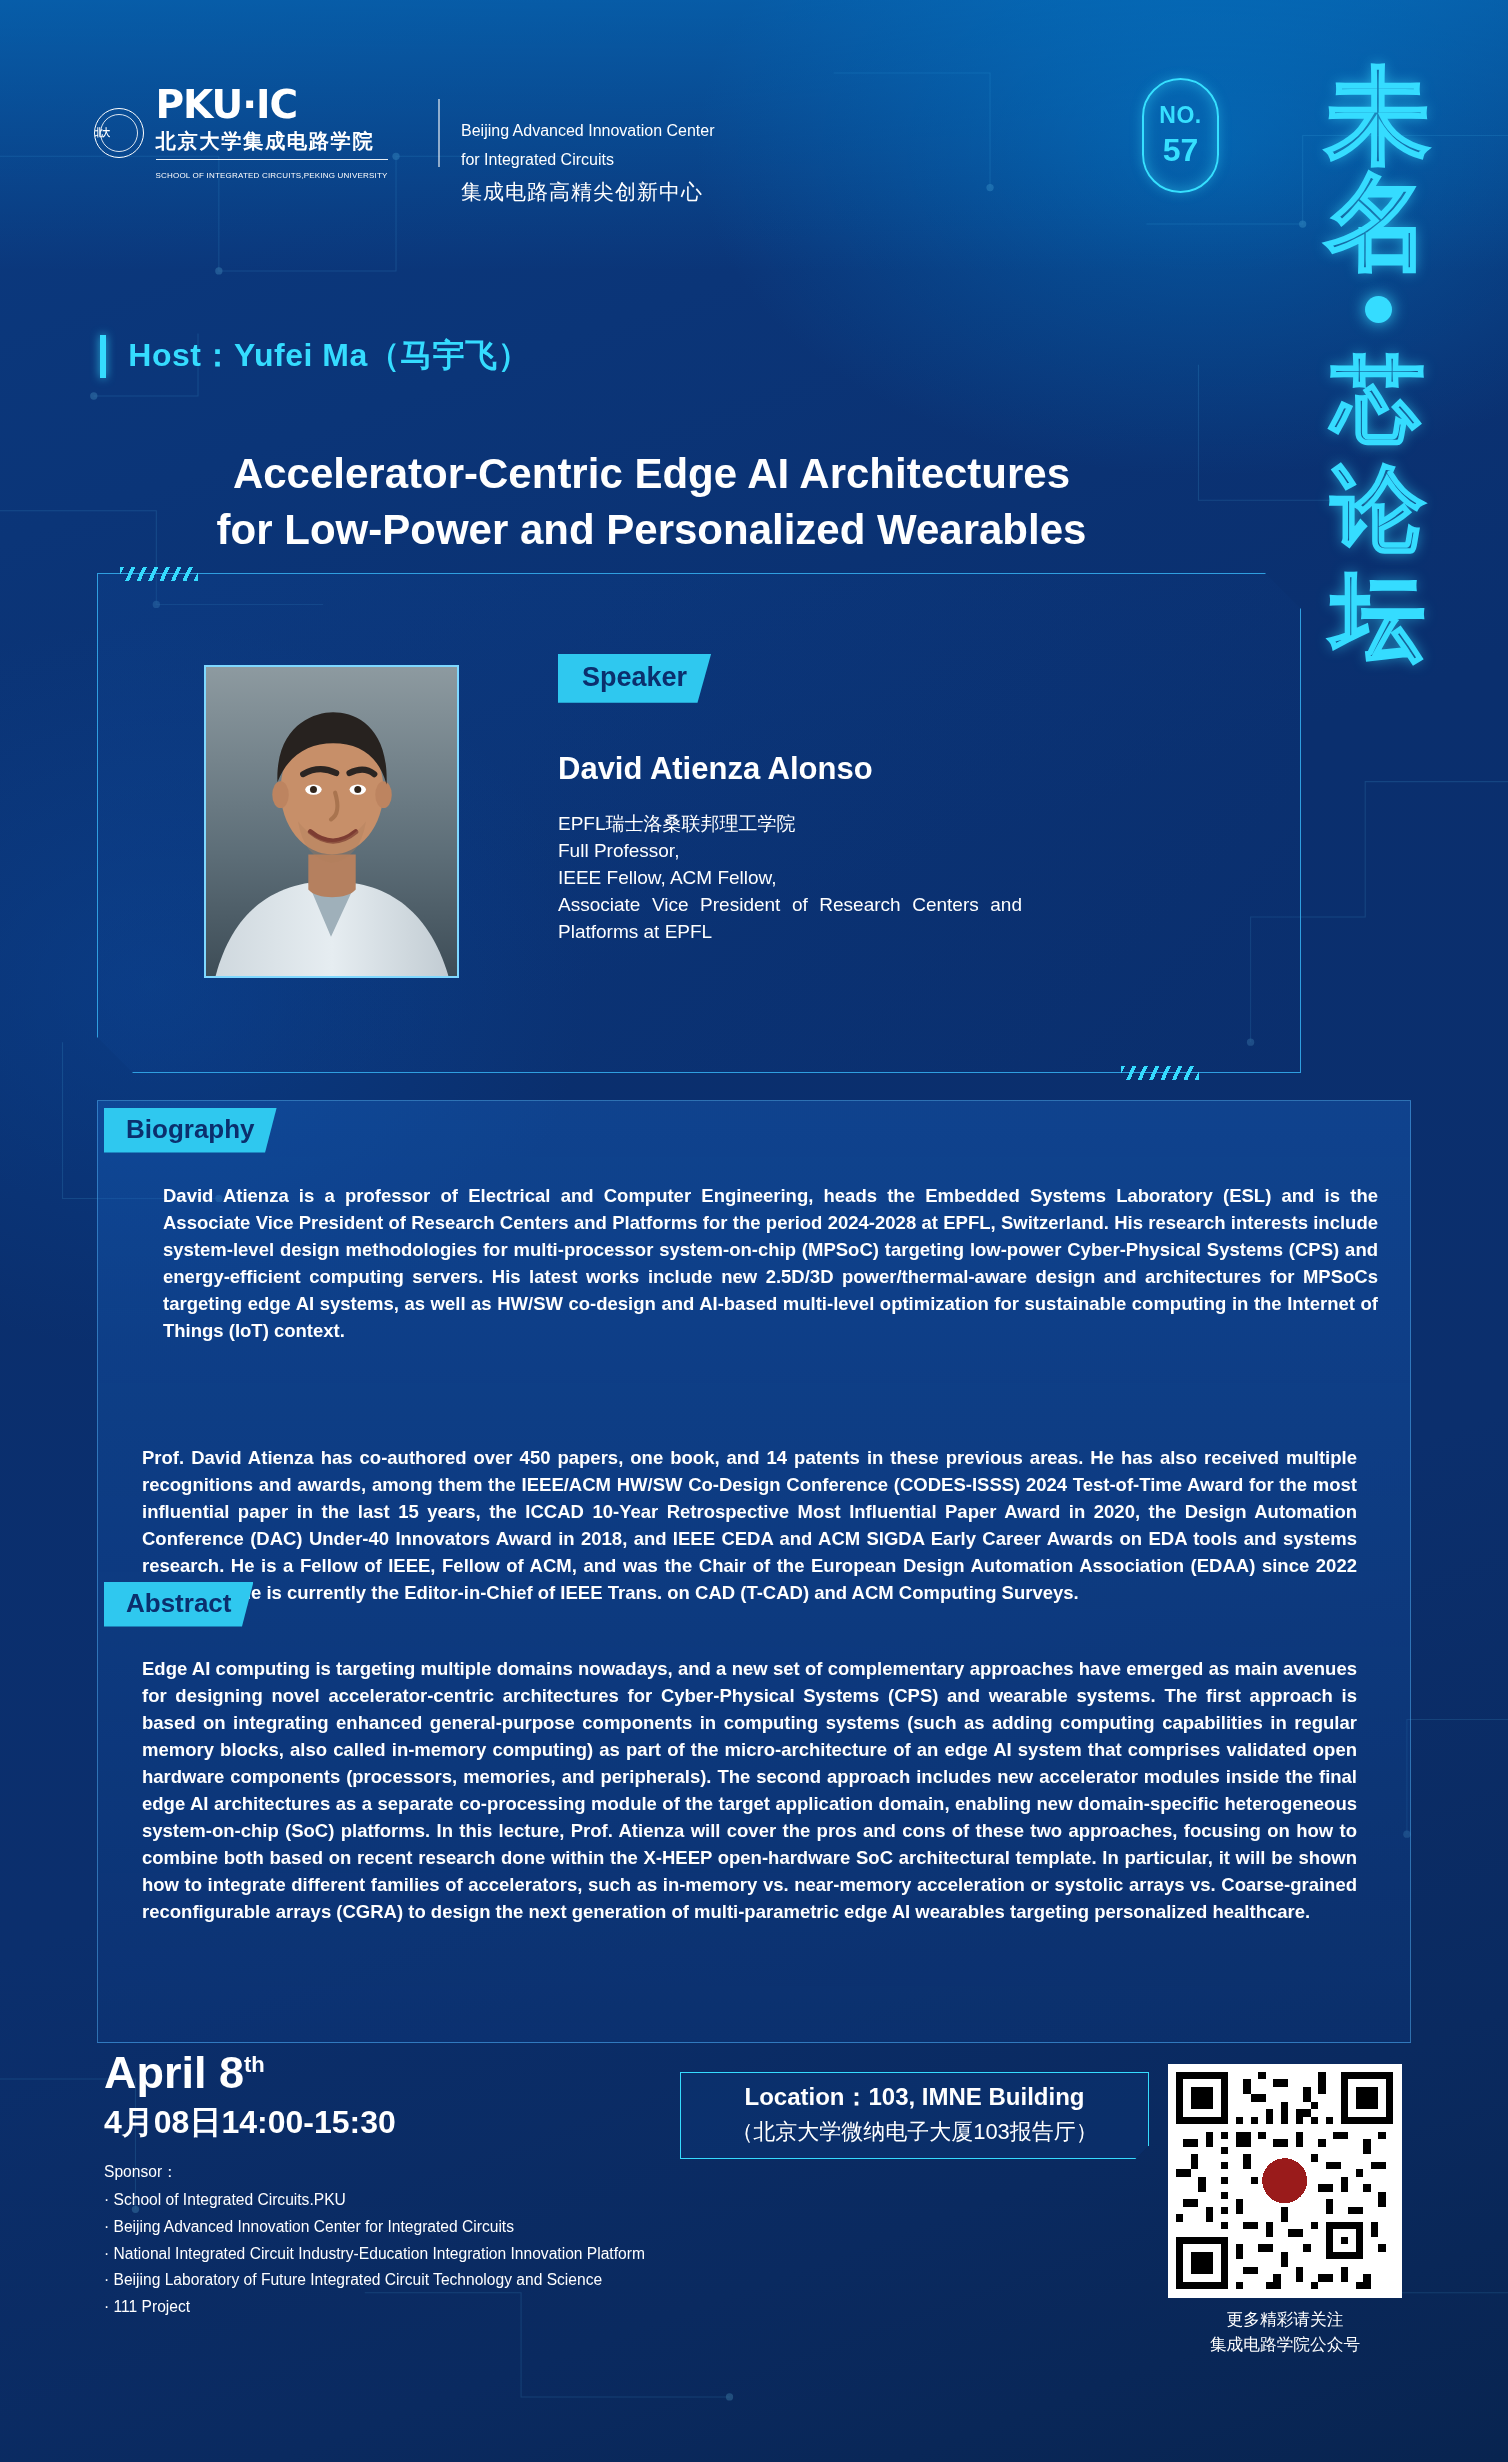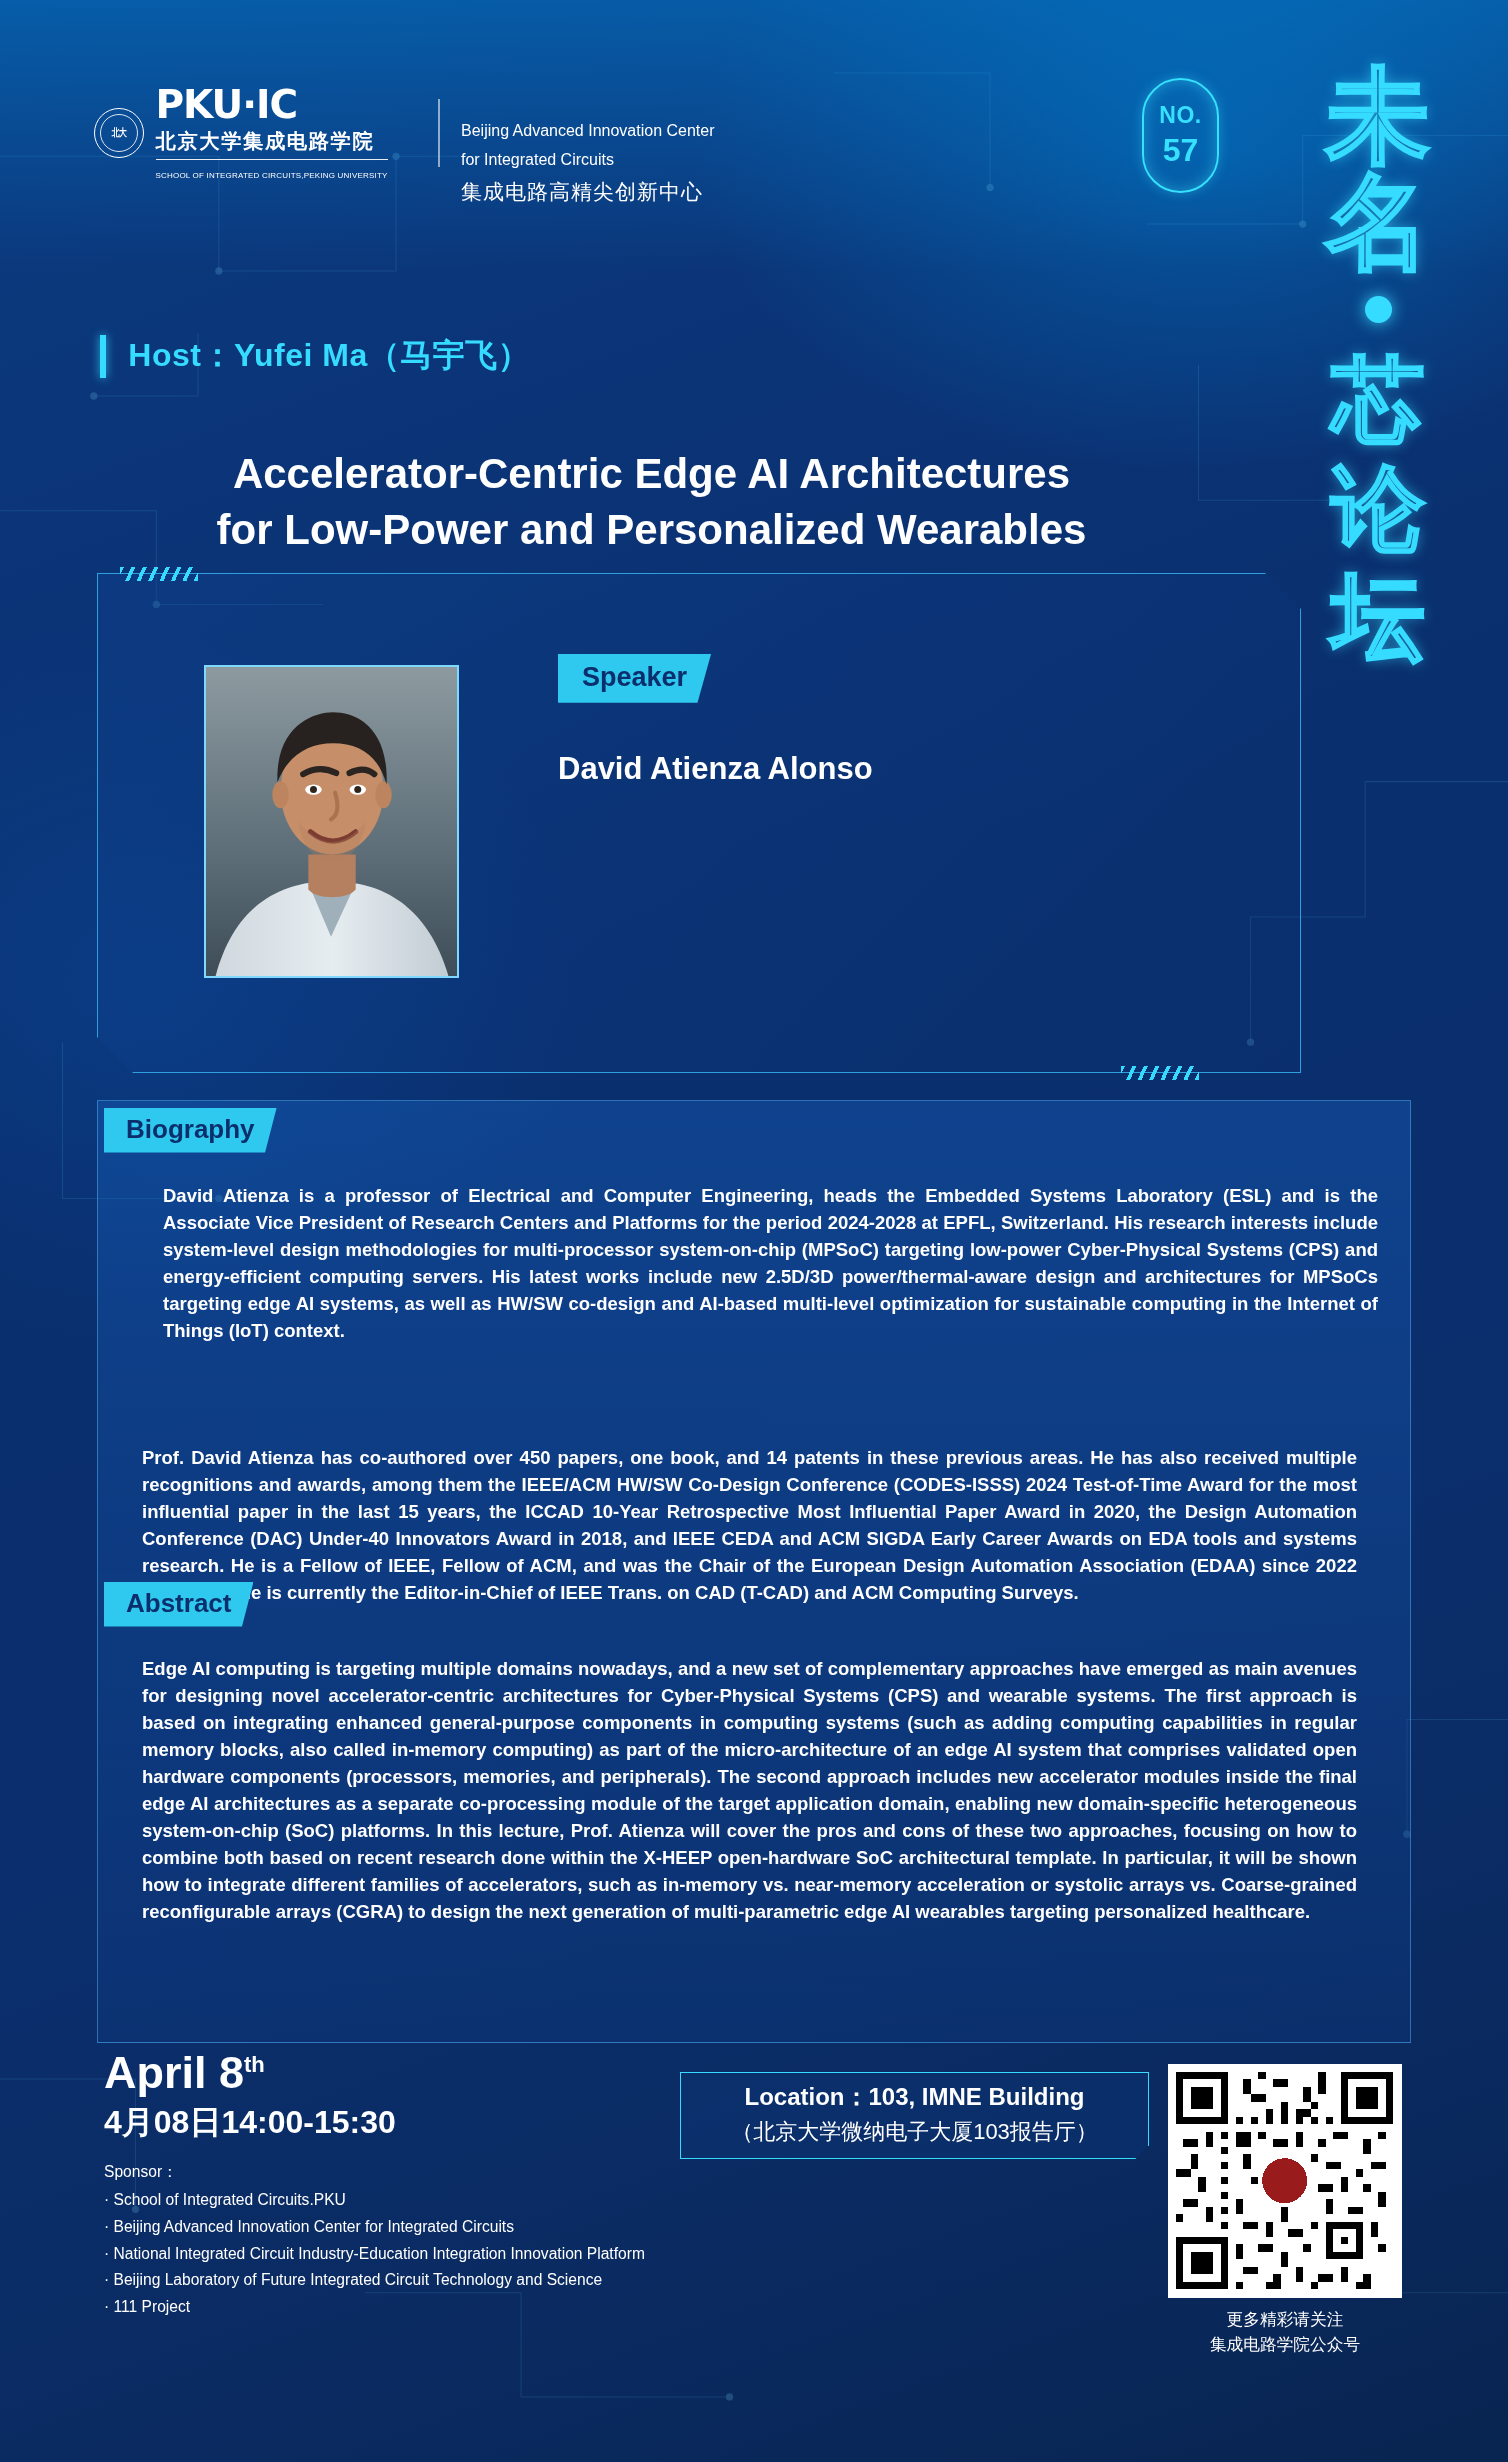--- a/index.html
+++ b/index.html
@@ -29,21 +29,21 @@
     background: linear-gradient(180deg, rgba(0,150,235,0.38), rgba(0,150,235,0) 100%);
     pointer-events:none;
   }
 
   
   .header { position: absolute; left: 0; top: 0; width: 100%; height: 245px; }
   .logo-block { position: absolute; left: 94px; top: 86px; display: flex; align-items: center; }
   .pku-seal {
     width: 50px; height: 50px; border-radius: 50%;
     border: 1.6px solid #ffffff; position: relative; flex: 0 0 auto;
-    display:flex; align-items:center; justify-content:center;
+    display:flex; align-items:center; justify-content:flex-start;
   }
   .pku-seal::before {
     content: ""; position: absolute; left: 4.7px; top: 4.7px; right: 4.7px; bottom: 4.7px;
     border-radius: 50%; border: 0.8px solid rgba(255,255,255,0.85);
   }
   .pku-seal span {
     font-size: 7.8px; color: #fff; letter-spacing: -0.5px; font-weight: bold;
     transform: scaleY(1.35);
   }
   .logo-text { margin-left: 11.5px; }
@@ -315,20 +315,26 @@
       <path d="M126 122 q6 20 -4 26" stroke="#a9744f" stroke-width="4" fill="none" stroke-linecap="round"></path>
 
       <path d="M102 160 q22 18 44 0" stroke="#7d3c32" stroke-width="5" fill="none" stroke-linecap="round"></path>
 
       <path d="M90 150 q33 40 66 0 q-6 36 -33 40 q-27 -4 -33 -40 z" fill="#b07f5d" opacity="0.35"></path>
     </svg>
   </div>
 
   <div class="speaker-tag">Speaker</div>
   <div class="speaker-name">David Atienza Alonso</div>
+  <div class="speaker-meta">
+    <div>EPFL瑞士洛桑联邦理工学院</div>
+    <div>Full Professor,</div>
+    <div>IEEE Fellow, ACM Fellow,</div>
+    <div class="just">Associate Vice President of Research Centers and Platforms at EPFL</div>
+  </div>
 
   <div class="content-card"></div>
   <div class="sect-tab bio">Biography</div>
   <div class="body-text bio1">David Atienza is a professor of Electrical and Computer Engineering, heads the Embedded Systems Laboratory (ESL) and is the Associate Vice President of Research Centers and Platforms for the period 2024-2028 at EPFL, Switzerland. His research interests include system-level design methodologies for multi-processor system-on-chip (MPSoC) targeting low-power Cyber-Physical Systems (CPS) and energy-efficient computing servers. His latest works include new 2.5D/3D power/thermal-aware design and architectures for MPSoCs targeting edge AI systems, as well as HW/SW co-design and AI-based multi-level optimization for sustainable computing in the Internet of Things (IoT) context.</div>
   <div class="body-text bio2">Prof. David Atienza has co-authored over 450 papers, one book, and 14 patents in these previous areas. He has also received multiple recognitions and awards, among them the IEEE/ACM HW/SW Co-Design Conference (CODES-ISSS) 2024 Test-of-Time Award for the most influential paper in the last 15 years, the ICCAD 10-Year Retrospective Most Influential Paper Award in 2020, the Design Automation Conference (DAC) Under-40 Innovators Award in 2018, and IEEE CEDA and ACM SIGDA Early Career Awards on EDA tools and systems research. He is a Fellow of IEEE, Fellow of ACM, and was the Chair of the European Design Automation Association (EDAA) since 2022 until 2024. He is currently the Editor-in-Chief of IEEE Trans. on CAD (T-CAD) and ACM Computing Surveys.</div>
   <div class="sect-tab abs">Abstract</div>
   <div class="body-text abs1">Edge AI computing is targeting multiple domains nowadays, and a new set of complementary approaches have emerged as main avenues for designing novel accelerator-centric architectures for Cyber-Physical Systems (CPS) and wearable systems. The first approach is based on integrating enhanced general-purpose components in computing systems (such as adding computing capabilities in regular memory blocks, also called in-memory computing) as part of the micro-architecture of an edge AI system that comprises validated open hardware components (processors, memories, and peripherals). The second approach includes new accelerator modules inside the final edge AI architectures as a separate co-processing module of the target application domain, enabling new domain-specific heterogeneous system-on-chip (SoC) platforms. In this lecture, Prof. Atienza will cover the pros and cons of these two approaches, focusing on how to combine both based on recent research done within the X-HEEP open-hardware SoC architectural template. In particular, it will be shown how to integrate different families of accelerators, such as in-memory vs. near-memory acceleration or systolic arrays vs. Coarse-grained reconfigurable arrays (CGRA) to design the next generation of multi-parametric edge AI wearables targeting personalized healthcare.</div>
 
   <div class="date-en">
     <span>April 8</span><sup>th</sup>

